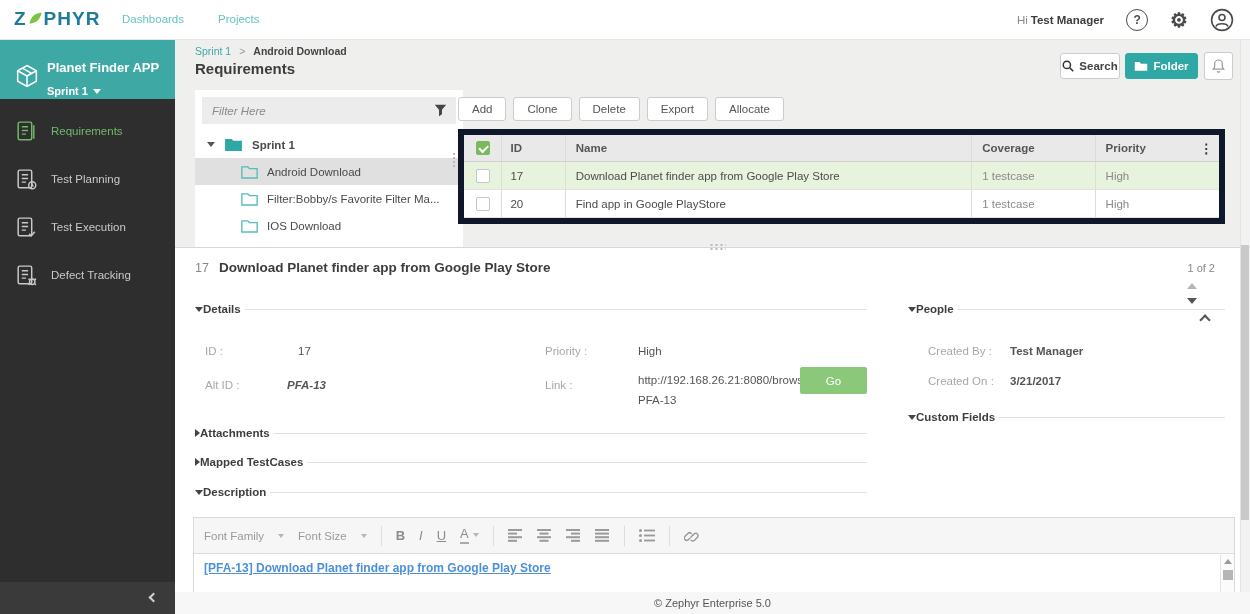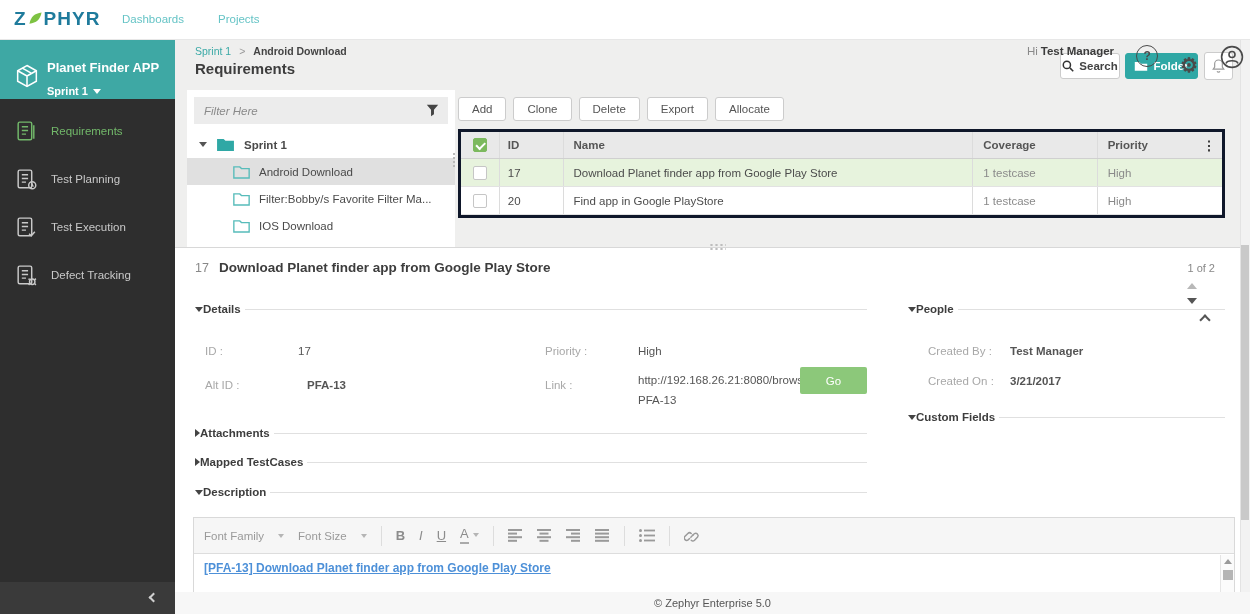--- a/index.html
+++ b/index.html
@@ -5,21 +5,21 @@
   * { margin:0; padding:0; box-sizing:border-box; }
   body { font-family:"Liberation Sans", sans-serif; background:#ffffff; }
   .page { position:relative; width:1250px; height:614px; background:#efefee; overflow:hidden; font-size:11.5px; color:#4a4a4a; }
 
   
   .topbar { position:absolute; top:0; left:0; width:1250px; height:40px; background:#fff; border-bottom:1px solid #e7e7e7; z-index:5; }
   .logo { position:absolute; left:14px; top:8px; font-size:19px; font-weight:bold; letter-spacing:1px; color:#1f7b9c; display:flex; align-items:center; }
   .logo svg { margin:0 1px 2px 1px; }
   .nav-item { position:absolute; top:13px; font-size:11.5px; color:#66c4c6; cursor:pointer; }
   .nav-dash { left:122px; } .nav-proj { left:218px; }
-  .top-right { position:absolute; right:6px; top:0; height:40px; display:flex; gap:22px;margin-top:45px; }
+  .top-right { position:absolute; right:16px; top:0; height:40px; display:flex; align-items:center; gap:22px; }
   .greet { font-size:11.5px; color:#8a8a8a; }
   .greet b { color:#3c3c3c; margin-left:3px; }
   .circle-icon { width:22px; height:22px; border:1.6px solid #4a4a4a; border-radius:50%; display:flex; align-items:center; justify-content:center; font-size:12px; font-weight:bold; color:#4a4a4a; }
   .gear { font-size:20px; color:#4a4a4a; line-height:1; border:none; width:auto; height:auto; }
 
   
   .sidebar { position:absolute; left:0; top:40px; bottom:0; width:175px; background:#2e2e2e; z-index:4; }
   .side-head { height:59px; background:#3ea8a4; color:#fff; position:relative; }
   .side-head svg { position:absolute; left:13px; top:22px; }
   .proj-name { position:absolute; left:47px; top:20px; font-size:13px; font-weight:bold; }
@@ -38,37 +38,37 @@
   .crumb-link { color:#3aa9a6; cursor:pointer; }
   .crumb-sep { color:#999; }
   .crumb-cur { color:#444; font-weight:bold; }
   .page-title { position:absolute; left:20px; top:20px; font-size:15px; font-weight:bold; color:#3d3d3d; }
   .btn { display:inline-flex; align-items:center; justify-content:center; gap:5px; background:#fff; border:1px solid #ccc; border-radius:3px; color:#555; cursor:pointer; font-size:11.5px; }
   .btn-search { position:absolute; right:130px; top:13px; width:60px; height:26px; font-weight:bold; color:#444; }
   .btn-folder { position:absolute; right:52px; top:13px; width:73px; height:26px; background:#2fa8a5; border-color:#2fa8a5; color:#fff; font-weight:bold; }
   .btn-bell { position:absolute; right:17px; top:12px; width:29px; height:28px; }
 
   
-  .filter-panel { position:absolute; left:12px; top:50px; width:268px; height:157px; background:#fff; }
+  .filter-panel { position:absolute; left:20px; top:50px; width:268px; height:157px; background:#fff; }
   .filter-box { position:relative; margin:7px; }
   .filter-box input { width:254px; height:27px; background:#ececec; border:none; outline:none; padding:0 30px 0 10px; font-family:"Liberation Sans",sans-serif; font-size:11.5px; font-style:italic; color:#555; }
   .filter-box input::placeholder { color:#8a8a8a; font-style:italic; }
   .funnel { position:absolute; right:9px; top:7px; }
   .tree-row { position:relative; height:27px; display:flex; align-items:center; gap:9px; cursor:pointer; color:#4a4a4a; }
   .tree-root { padding-left:12px; font-weight:bold; }
   .tree-child { padding-left:46px; }
   .tree-child.selected { background:#e0e0e0; }
   .tri-down { width:0; height:0; border-left:4px solid transparent; border-right:4px solid transparent; border-top:5px solid #555; }
   .v-grip { position:absolute; left:277px; top:112px; width:4px; height:16px; background:radial-gradient(circle,#b9b9b9 1px,transparent 1.4px); background-size:4px 4px; }
 
   
   .table-wrap { position:absolute; left:283px; top:50px; width:767px; }
   .tbl-toolbar { display:flex; gap:7px; padding-top:7px; }
   .tbl-toolbar .btn { height:24px; padding:0 13px; }
-  .grid { margin-top:8px; width:767px; border:3px solid #0f172a; background:#fff; }
+  .grid { margin-top:8px; width:767px; border:6px solid #0f172a; background:#fff; }
   .g-row { display:flex; height:28px; align-items:center; border-bottom:1px solid #e2e2e2; background:#fff; }
   .g-head { background:#e9e9e9; height:27px; border-bottom:1px solid #d0d0d0; font-weight:bold; color:#555; }
   .g-row.hl { background:#e7f3dd; }
   .c-cb { width:38px; display:flex; justify-content:center; }
   .c-id { width:64px; padding-left:8px; border-left:1px solid #dcdcdc; align-self:stretch; display:flex; align-items:center; }
   .c-name { width:412px; padding-left:10px; border-left:1px solid #dcdcdc; align-self:stretch; display:flex; align-items:center; }
   .c-cov { width:125px; padding-left:10px; border-left:1px solid #dcdcdc; align-self:stretch; display:flex; align-items:center; }
   .c-pri { width:100px; padding-left:10px; border-left:1px solid #dcdcdc; align-self:stretch; display:flex; align-items:center; }
   .c-menu { width:26px; display:flex; justify-content:center; color:#333; font-weight:bold; font-size:13px; cursor:pointer; }
   .g-row:not(.g-head) .c-id, .g-row:not(.g-head) .c-name { color:#4c4c4c; }
@@ -327,21 +327,21 @@
         <div class="sec-head sec-abs" style="top:10px;">
           <span class="tri-sec"></span>
           <span>Details</span>
           <span class="line"></span>
         </div>
         <span class="fld-label" style="left:10px; top:52px;">ID :</span>
         <span class="fld-value" style="left:103px; top:52px;">17</span>
         <span class="fld-label" style="left:350px; top:52px;">Priority :</span>
         <span class="fld-value" style="left:443px; top:52px;">High</span>
         <span class="fld-label" style="left:10px; top:86px;">Alt ID :</span>
-        <span class="fld-value" style="left:112px; top:86px; font-weight:bold;">PFA-13</span>
+        <span class="fld-value" style="left:92px; top:86px; font-weight:bold;font-style:italic;">PFA-13</span>
         <span class="fld-label" style="left:350px; top:86px;">Link :</span>
         <span class="fld-value link-wrap" style="left:443px; top:78px;">http://192.168.26.21:8080/browse/PFA-13</span>
         <button class="go-btn">Go</button>
 
         <div class="sec-head sec-abs" style="top:134px;">
           <span class="tri-col"></span>
           <span>Attachments</span>
           <span class="line"></span>
         </div>
         <div class="sec-head sec-abs" style="top:163px;">

